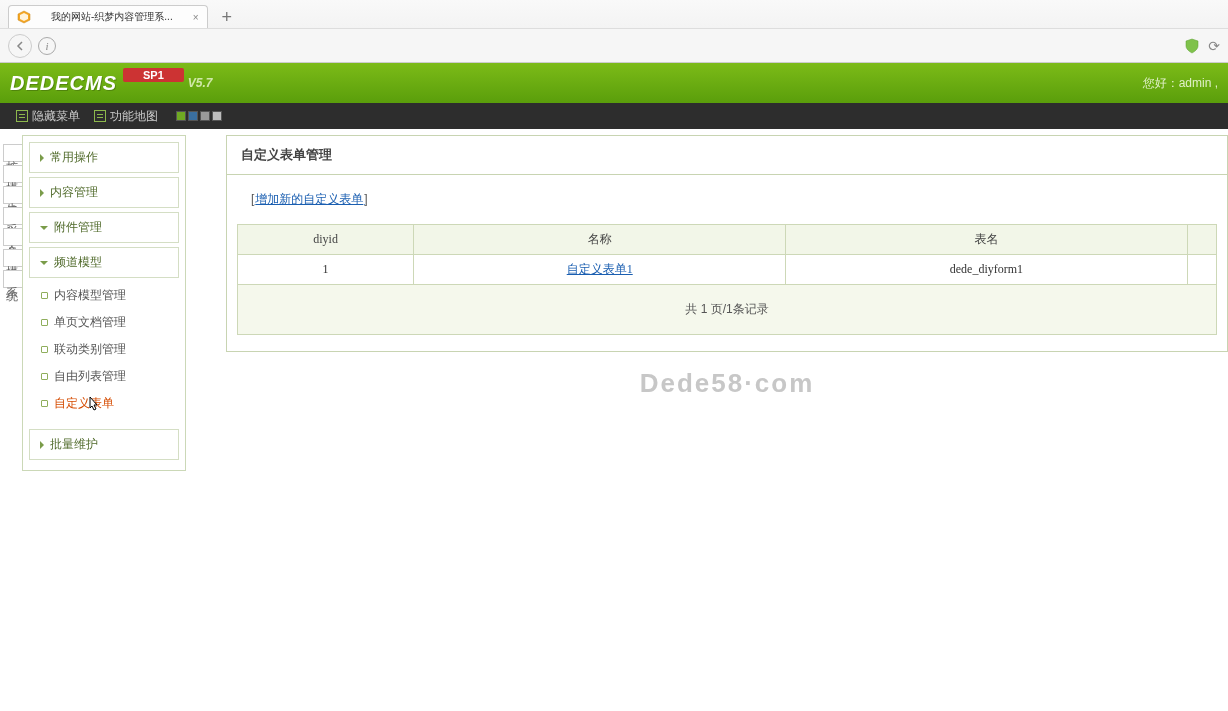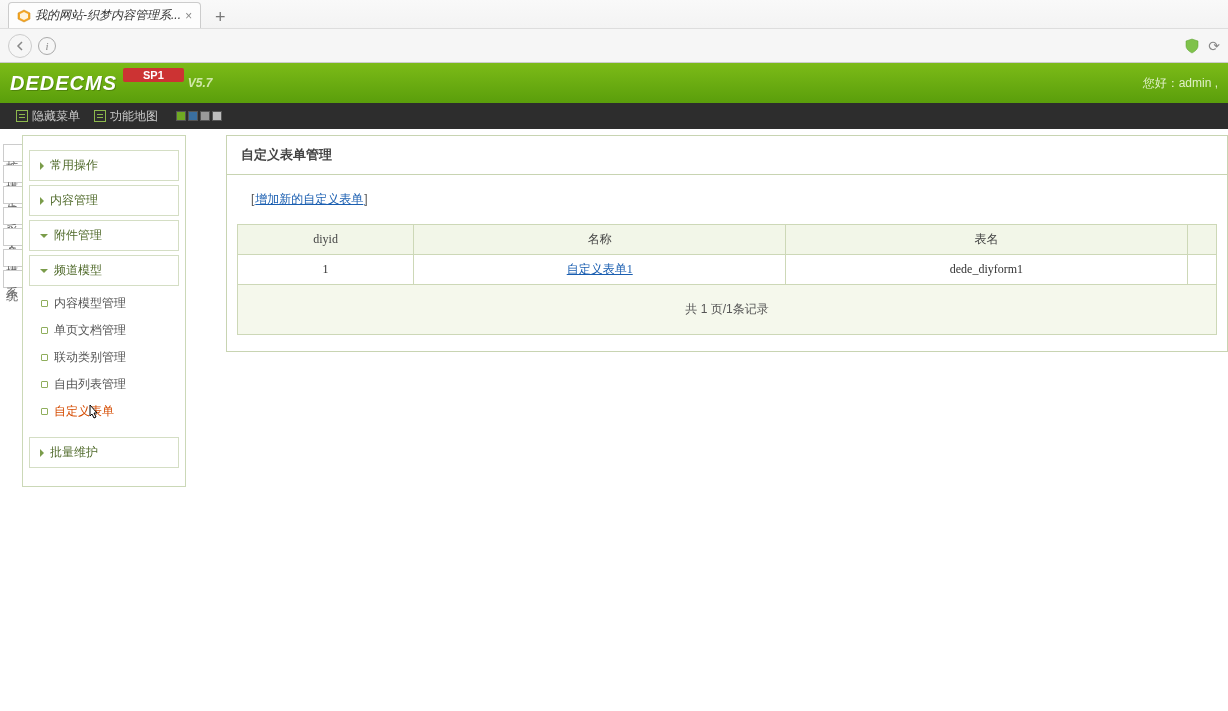--- a/index.html
+++ b/index.html
@@ -1,21 +1,21 @@
 <!DOCTYPE html>
 <html><head>
 <meta charset="utf-8">
 <style>
 * { margin: 0; padding: 0; box-sizing: border-box; }
 body { font-family: "Microsoft YaHei", SimSun, Arial, sans-serif; font-size: 12px; color: #333; background: #fff; }
 
 
 .browser-chrome { background: linear-gradient(#f9f9f9, #ececec); border-bottom: 1px solid #ccc; }
 .tab-bar { display: flex; align-items: flex-end; height: 28px; padding-left: 8px; }
-.tab { display: flex; align-items: center; background: #fdfdfd; border: 1px solid #ccc; border-bottom: none; border-radius: 4px 4px 0 0; padding: 4px 8px; font-size: 12px; gap: 4px; max-width: 200px; font-style: italic; }
+.tab { display: flex; align-items: center; background: #fdfdfd; border: 1px solid #ccc; border-bottom: none; border-radius: 4px 4px 0 0; padding: 4px 8px; font-size: 10px; gap: 20px; max-width: 200px; }
 .tab .favicon { width: 14px; height: 14px; border-radius: 2px; display:inline-block; }
 .tab-close { color:#888; cursor:pointer; }
 .new-tab { margin-left: 8px; font-size: 18px; color:#777; cursor:pointer; padding:0 6px; }
 .url-bar { display:flex; align-items:center; height: 34px; padding: 0 8px; gap:6px; background:#f6f6f6; border-top:1px solid #ddd; }
 .nav-back { width:24px; height:24px; border:1px solid #ccc; border-radius:50%; display:flex; align-items:center; justify-content:center; color:#888; cursor:pointer; }
 .url-info { width:18px; height:18px; border:1px solid #aaa; border-radius:50%; display:flex; align-items:center; justify-content:center; font-style:italic; font-family:Georgia,serif; color:#888; cursor:pointer; font-size:11px;}
 .url-field { flex:1; height:24px; border:none; background:transparent; outline:none; padding:0 4px; }
 .url-right { display:flex; align-items:center; gap:8px; }
 .shield-icon { width:16px; height:16px; }
 .reload-icon { color:#888; font-size:14px; cursor:pointer; }
@@ -36,21 +36,21 @@
 .menu-icon-box::before { top:3px; left:2px; right:2px; height:1px; }
 .menu-icon-box::after { top:6px; left:2px; right:2px; height:1px; }
 .color-swatches { display:flex; gap:2px; margin-left:4px; }
 .swatch { width:10px; height:10px; border:1px solid #555; cursor:pointer; }
 
 
 .workspace { display:flex; }
 .side-tabs { width:22px; display:flex; flex-direction:column; gap:3px; padding-top:15px; padding-left:3px; }
 .side-tab { writing-mode: vertical-rl; text-orientation: upright; background:#fff; border:1px solid #ccc; border-right:none; padding:6px 2px; font-size:12px; color:#666; cursor:pointer; letter-spacing:2px; text-align:center;}
 
-.left-nav { width:164px; border:1px solid #cbd8b7; margin:6px 0 6px 0; padding:14px 6px; background:#fff; }
+.left-nav { width:164px; border:1px solid #cbd8b7; margin:6px 0 6px 0; padding:6px 6px; background:#fff; }
 .nav-section { border:1px solid #d4dec4; margin-bottom:4px; }
 .nav-header { background:#fff; padding:6px 10px; cursor:pointer; display:flex; align-items:center; gap:6px; color:#516b2c; font-size:12px;}
 .nav-arrow { width:0; height:0; display:inline-block; }
 .nav-arrow.right { border-left:4px solid #7a9c4a; border-top:4px solid transparent; border-bottom:4px solid transparent; }
 .nav-arrow.down { border-top:4px solid #7a9c4a; border-left:4px solid transparent; border-right:4px solid transparent; }
 .nav-items { padding:4px 0 8px 8px; }
 .nav-item { padding:5px 4px; cursor:pointer; display:flex; align-items:center; gap:6px; color:#555; font-size:12px;}
 .nav-item.active { color:#d54b00; }
 .nav-bullet { width:7px; height:7px; border:1px solid #8fae5c; border-radius:1px; display:inline-block; background:#fff;}
 
@@ -219,14 +219,15 @@
           <tr>
             <td>1</td>
             <td><a>自定义表单1</a></td>
             <td>dede_diyform1</td>
             <td></td>
           </tr>
         </tbody>
       </table>
       <div class="pager">共 1 页/1条记录</div>
     </div>
+    <div class="watermark">Dede58·com</div>
   </div>
 </div>
 
 </body></html>

